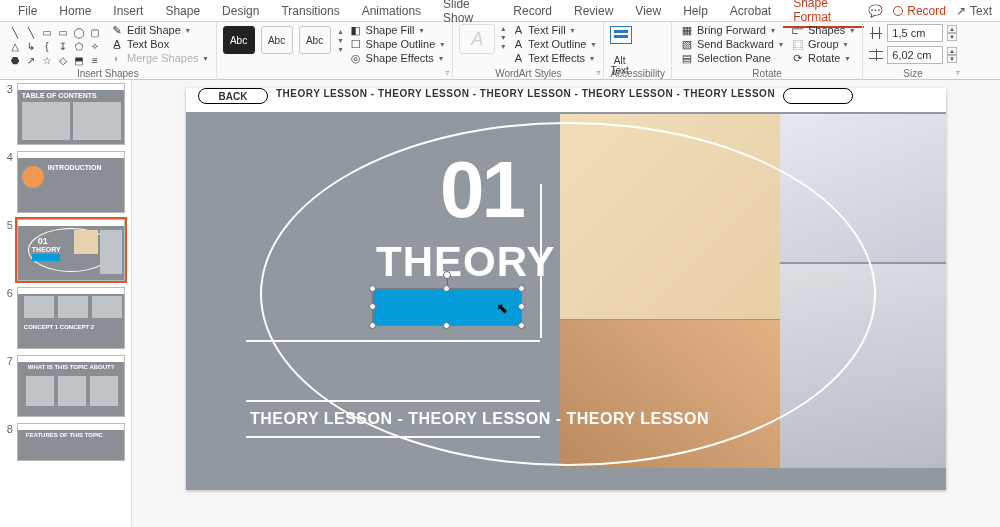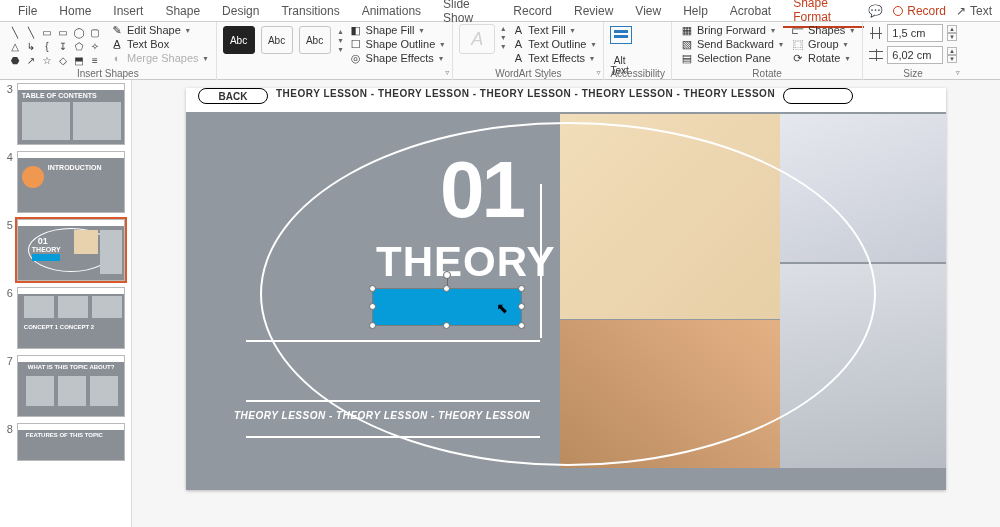--- a/index.html
+++ b/index.html
@@ -236,23 +236,22 @@
   position:absolute; left:150px; top:262px; width:196px;
   color:#fff; font-size:14px; text-align:right; line-height:1.4;
 }
 .hrule {
   position:absolute; left:60px; height:0; border-top:2px solid #fff;
 }
 .hrule.r1 { top:252px; width:294px;}
 .hrule.r2 { top:312px; width:294px;}
 .hrule.r3 { top:348px; width:294px;}
 .bottom-text {
-  position:absolute; left:48px; top:322px; color:#fff; font-size:10px; font-weight:bold;
+  position:absolute; left:64px; top:322px; color:#fff; font-size:16px; font-weight:bold;
   letter-spacing:.5px;
-  font-style:italic;
 }
 .notes {
   height:26px; border-top:1px solid #c9c9c9; background:#fff; color:#8a8a8a;
   padding:4px 10px; font-size:12px;
 }
 
 .thumbs::-webkit-scrollbar{width:10px;}
 .thumbs::-webkit-scrollbar-thumb{background:#cfcfcf;}
 
 

